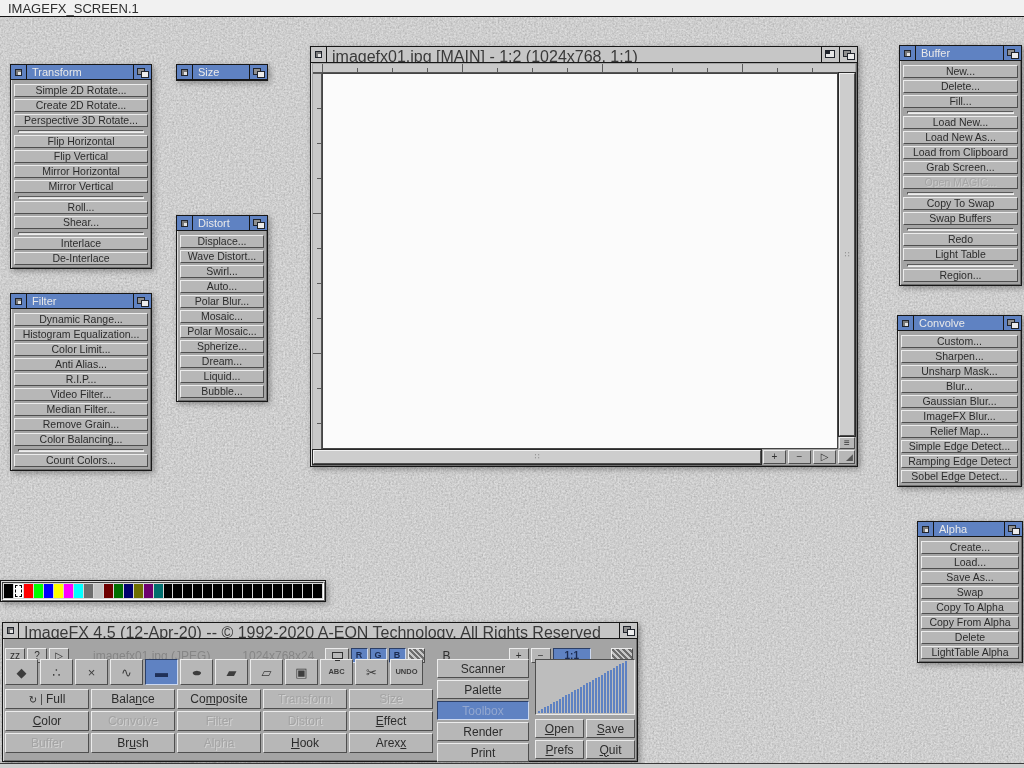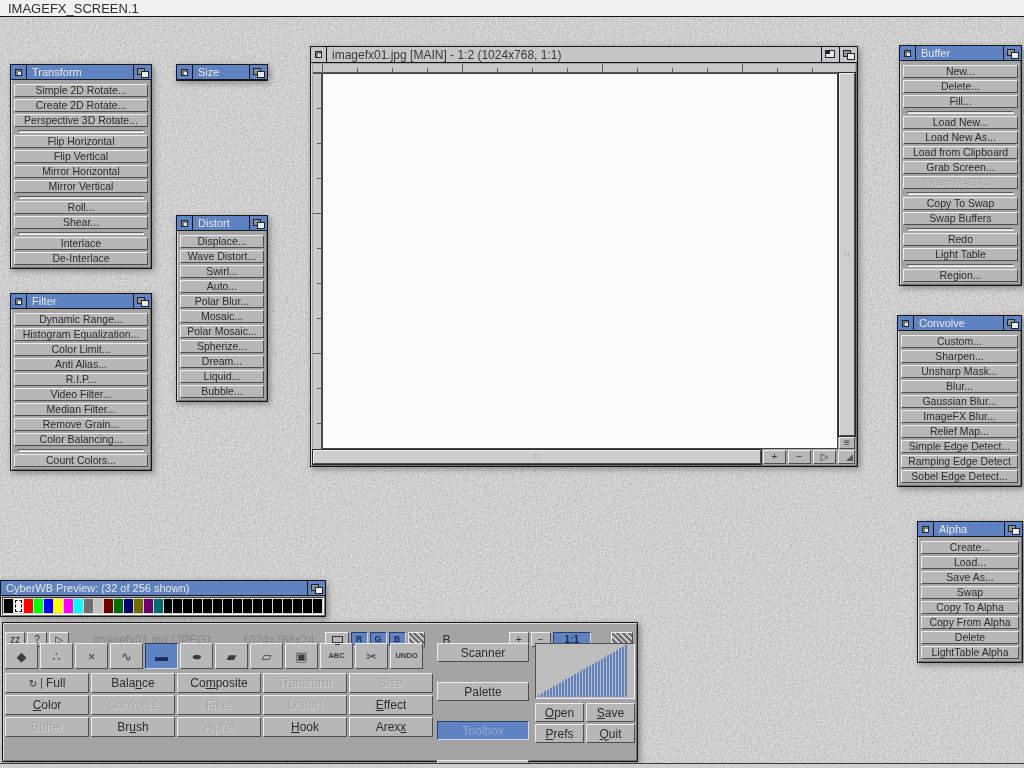--- a/index.html
+++ b/index.html
@@ -14,21 +14,21 @@
     font-size:13px; color:#2e2e2e; z-index:30; }
   .bottom-strip { position:absolute; left:0; right:0; bottom:0; height:5px; background:#cfcfcf;
     border-top:1px solid #3a3a3a; z-index:25; }
 
   
   .window { position:absolute; z-index:10; background:#a4a4a4; border:1px solid #171717;
     box-shadow: inset 1px 1px 0 #dadada, inset -1px -1px 0 #6f6f6f, 2px 2px 6px rgba(0,0,0,.35); }
   .titlebar { height:15px; display:flex; align-items:stretch; background:#5f82c2;
     border-bottom:1px solid #171717; color:#e9e9e9; font-size:11px; overflow:hidden; }
   .titlebar .title { flex:1; padding:1px 4px 0 5px; white-space:nowrap; overflow:hidden; }
-  .titlebar.gray { background:#c6c6c6; color:#3a3a3a; height:16px; font-size:12px; }
+  .titlebar.gray { background:#c6c6c6; color:#3a3a3a; height:16px; font-size:16px; }
   .close-gadget { width:16px; border-right:1px solid #171717; display:flex; align-items:center;
     justify-content:center; }
   .cg-in { width:7px; height:7px; background:#e4e4e4; border:1px solid #20242c;
     box-shadow: inset 2px 2px 0 #7a7a7a; }
   .tb-gadget { width:18px; border-left:1px solid #171717; position:relative; }
   .dg-b { position:absolute; left:3px; top:3px; width:8px; height:7px; border:1px solid #20242c; background:#8f8f8f; }
   .dg-f { position:absolute; left:7px; top:6px; width:8px; height:7px; border:1px solid #20242c; background:#ececec; }
   .zg-a { position:absolute; left:3px; top:3px; width:10px; height:8px; border:1px solid #20242c; background:#e6e6e6; }
   .zg-a::after { content:""; position:absolute; left:0; top:0; width:4px; height:3px; background:#20242c; }
 
@@ -120,21 +120,21 @@
   .tool .oval { display:inline-block; transform:scale(1.5,.8); }
   .tool.small { font-size:7.5px; font-weight:bold; letter-spacing:0; }
   .mw-grid { display:grid; grid-template-columns:repeat(5,1fr); gap:2px; margin-top:2px; }
   .gbtn { height:20px; font-size:12px; font-family:"Liberation Sans",sans-serif; background:#b7b7b7;
     border:1px solid; border-color:#ececec #4e4e4e #4e4e4e #ececec; color:#2c2c2c;
     display:flex; align-items:center; justify-content:center; white-space:nowrap; overflow:hidden; }
   .gbtn.ghost { color:#a4a4a4; text-shadow:1px 1px 0 #d2d2d2; }
   .cyc { margin-right:4px; padding-right:4px; border-right:1px solid #4e4e4e; font-size:10px; }
   .mw-right { flex:1; display:flex; }
   .side-col { width:92px; margin-left:4px; display:flex; flex-direction:column; }
-  .side-col .gbtn { height:19px; margin-bottom:20px; }
+  .side-col .gbtn { height:19px; margin-bottom:2px; }
   .side-col .gbtn.selected { background:#5f82c2; border-color:#2c3f66 #cdd9f0 #cdd9f0 #2c3f66; color:#93a7cf; }
   .col2 { flex:1; margin-left:6px; display:flex; flex-direction:column; }
   .ramp { height:56px; background:#bdbdbd; border:1px solid; border-color:#4e4e4e #ececec #ececec #4e4e4e;
     display:flex; align-items:flex-end; padding:1px 2px; overflow:hidden; }
   .ramp span { width:2px; margin-right:1px; }
   .file-grid { display:grid; grid-template-columns:1fr 1fr; gap:2px; margin-top:4px; }
   .file-grid .gbtn { height:19px; }
   u { text-underline-offset:1px; }
 </style>
 </head>
@@ -378,27 +378,20 @@
         </div>
         <button class="xbtn">+</button>
         <button class="xbtn">−</button>
         <button class="xbtn">▷</button>
         <span class="resize-corner">◢</span>
       </div>
     </div>
   </div>
 
   <div class="window" id="win-palette">
-    <div class="titlebar">
-      <span class="title">CyberWB Preview: (32 of 256 shown)</span>
-      <span class="tb-gadget">
-          <span class="dg-b"></span>
-          <span class="dg-f"></span>
-        </span>
-    </div>
     <div class="pal-strip">
 
     <span class="sw" style="background: rgb(0, 0, 0);"></span>
         <span class="sw sel" style="background: rgb(255, 255, 255);"></span>
         <span class="sw" style="background: rgb(255, 0, 0);"></span>
         <span class="sw" style="background: rgb(0, 255, 0);"></span>
         <span class="sw" style="background: rgb(0, 0, 255);"></span>
         <span class="sw" style="background: rgb(255, 255, 0);"></span>
         <span class="sw" style="background: rgb(255, 0, 255);"></span>
         <span class="sw" style="background: rgb(0, 255, 255);"></span>
@@ -423,20 +416,30 @@
         <span class="sw" style="background: rgb(0, 0, 0);"></span>
         <span class="sw" style="background: rgb(0, 0, 0);"></span>
         <span class="sw" style="background: rgb(0, 0, 0);"></span>
         <span class="sw" style="background: rgb(0, 0, 0);"></span>
         <span class="sw" style="background: rgb(0, 0, 0);"></span>
         <span class="sw" style="background: rgb(0, 0, 0);"></span>
       </div>
   </div>
 
   <div class="window" id="win-main">
+    <div class="titlebar gray">
+      <span class="close-gadget">
+          <span class="cg-in"></span>
+        </span>
+      <span class="title">ImageFX 4.5  (12-Apr-20) -- © 1992-2020 A-EON Technology, All Rights Reserved</span>
+      <span class="tb-gadget">
+          <span class="dg-b"></span>
+          <span class="dg-f"></span>
+        </span>
+    </div>
 
     <div class="mw-row2">
       <button class="sbtn">zz</button>
       <button class="sbtn">?</button>
       <button class="sbtn">▷</button>
       <span class="ghost-text fname">imagefx01.jpg (JPEG)</span>
       <span class="ghost-text fdim">1024x768x24</span>
       <button class="sbtn monitor-btn">
           <span class="monitor-ic"></span>
         </button>

